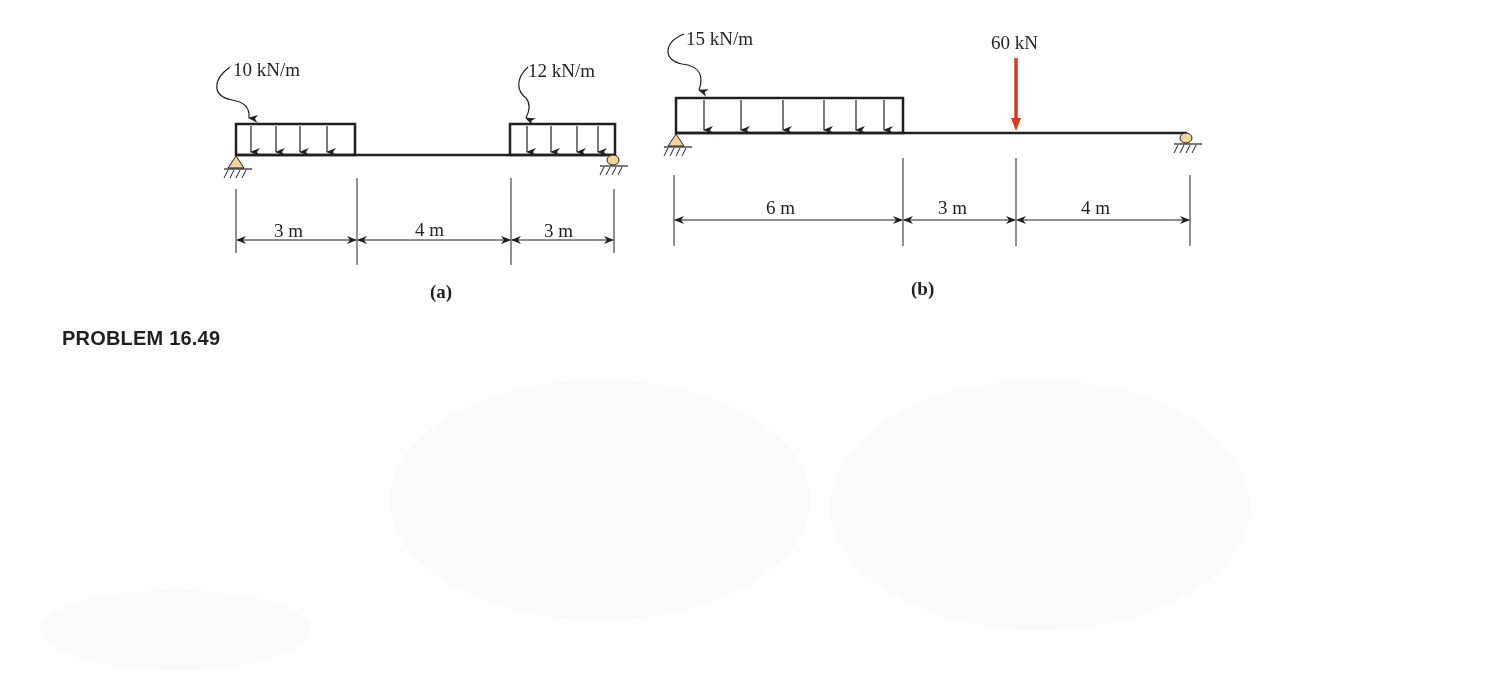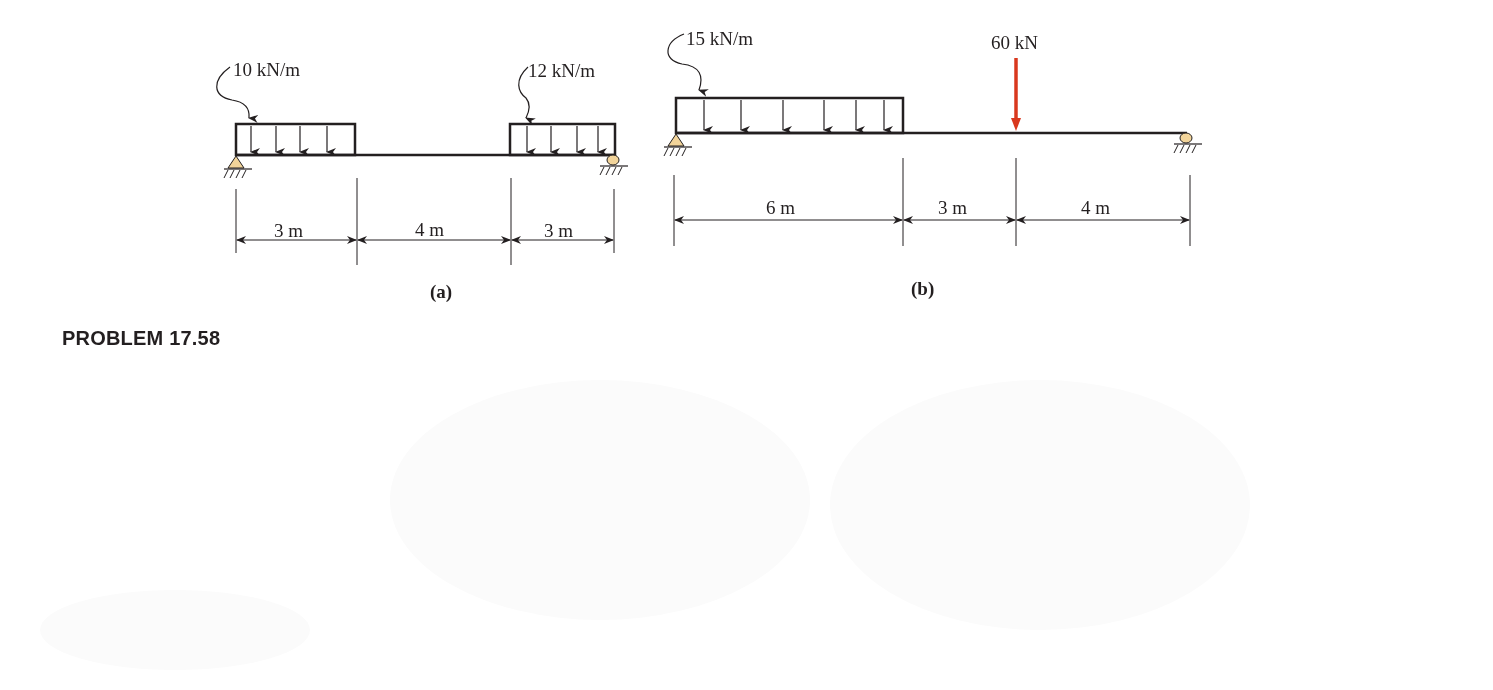--- a/index.html
+++ b/index.html
@@ -125,13 +125,13 @@
       <line x1="1017" y1="220" x2="1189" y2="220" stroke="#231f20" stroke-width="1" marker-start="url(#ahs)" marker-end="url(#ah)"></line>
     </g>
     <text class="lbl" x="766" y="214">6 m</text>
     <text class="lbl" x="938" y="214">3 m</text>
     <text class="lbl" x="1081" y="214">4 m</text>
 
     <text class="cap" x="911" y="295">(b)</text>
   </g>
 </svg>
 
-<div class="problem">PROBLEM 17.58</div>
+<div class="problem">PROBLEM 16.49</div>
 
 </body></html>

